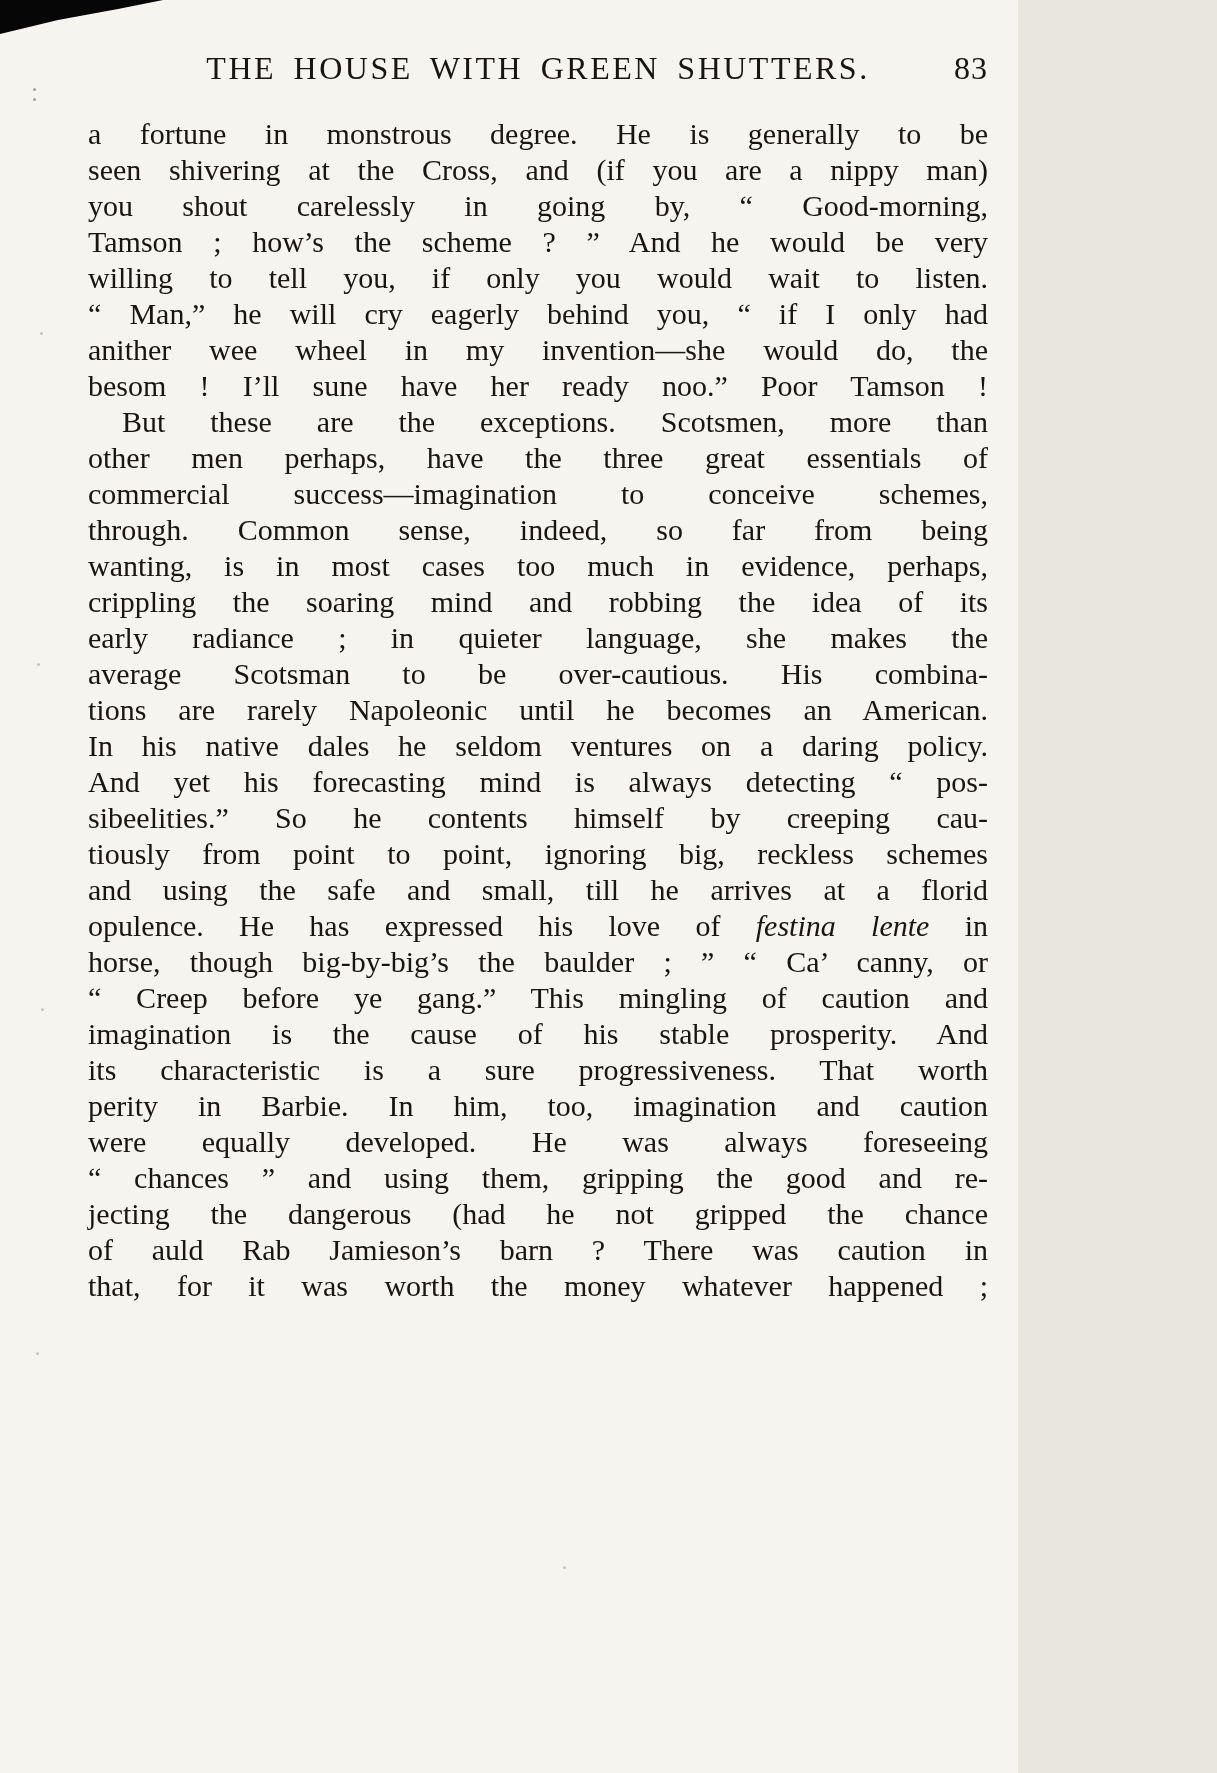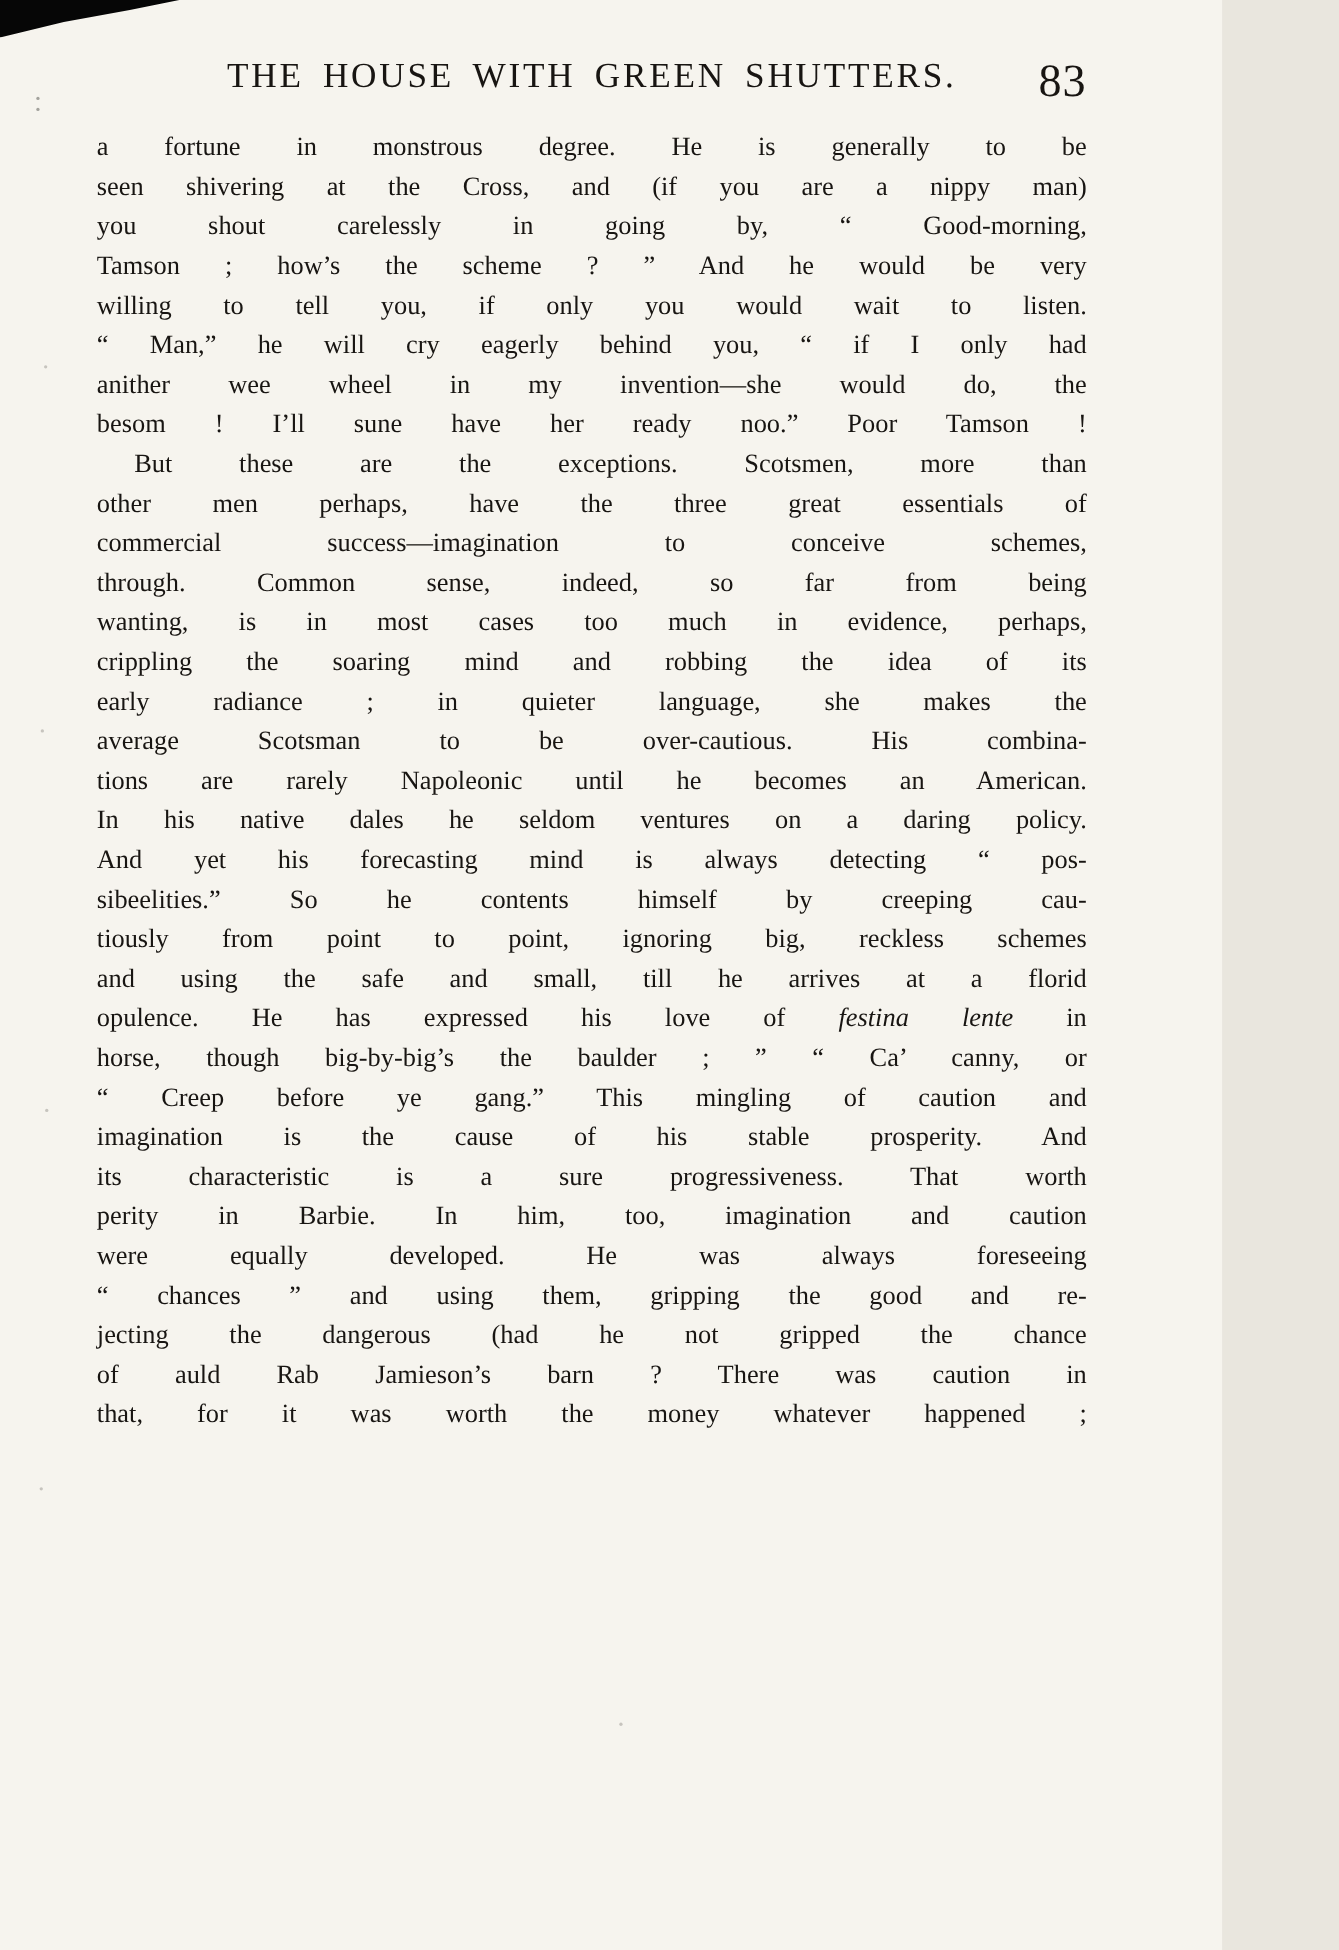--- a/index.html
+++ b/index.html
@@ -2,26 +2,27 @@
 <html><head>
 <meta charset="utf-8">
 <style>
   html, body {
     margin: 0;
     padding: 0;
     background: #e9e6de;
   }
   .page {
     position: relative;
-    width: 1111px;
+    width: 980px;
     height: 1773px;
     background: #f6f4ee;
     font-family: "Liberation Serif", "DejaVu Serif", serif;
     color: #181512;
     overflow: hidden;
+    padding-left: 38px;
   }
   
   .corner-artifact {
     position: absolute;
     top: 0;
     left: 0;
     width: 170px;
     height: 36px;
     background: #060606;
     clip-path: polygon(0 0, 163px 0, 118px 9px, 58px 20px, 0 34px);
@@ -41,29 +42,29 @@
     text-align: center;
     font-size: 32px;
     letter-spacing: 2.5px;
     word-spacing: 7px;
     white-space: nowrap;
   }
   .header .page-number {
     position: absolute;
     right: 0;
     top: 0;
-    font-size: 42px;
+    font-size: 32px;
     letter-spacing: 1px;
   }
   .text-block {
     position: absolute;
     top: 116px;
     left: 88px;
     width: 900px;
-    font-size: 24px;
+    font-size: 30px;
     line-height: 36px;
   }
   .paragraph { margin: 0; }
   .line {
     height: 36px;
     text-align: justify;
     text-align-last: justify;
     text-justify: inter-word;
   }
   .line.indent { padding-left: 34px; }

